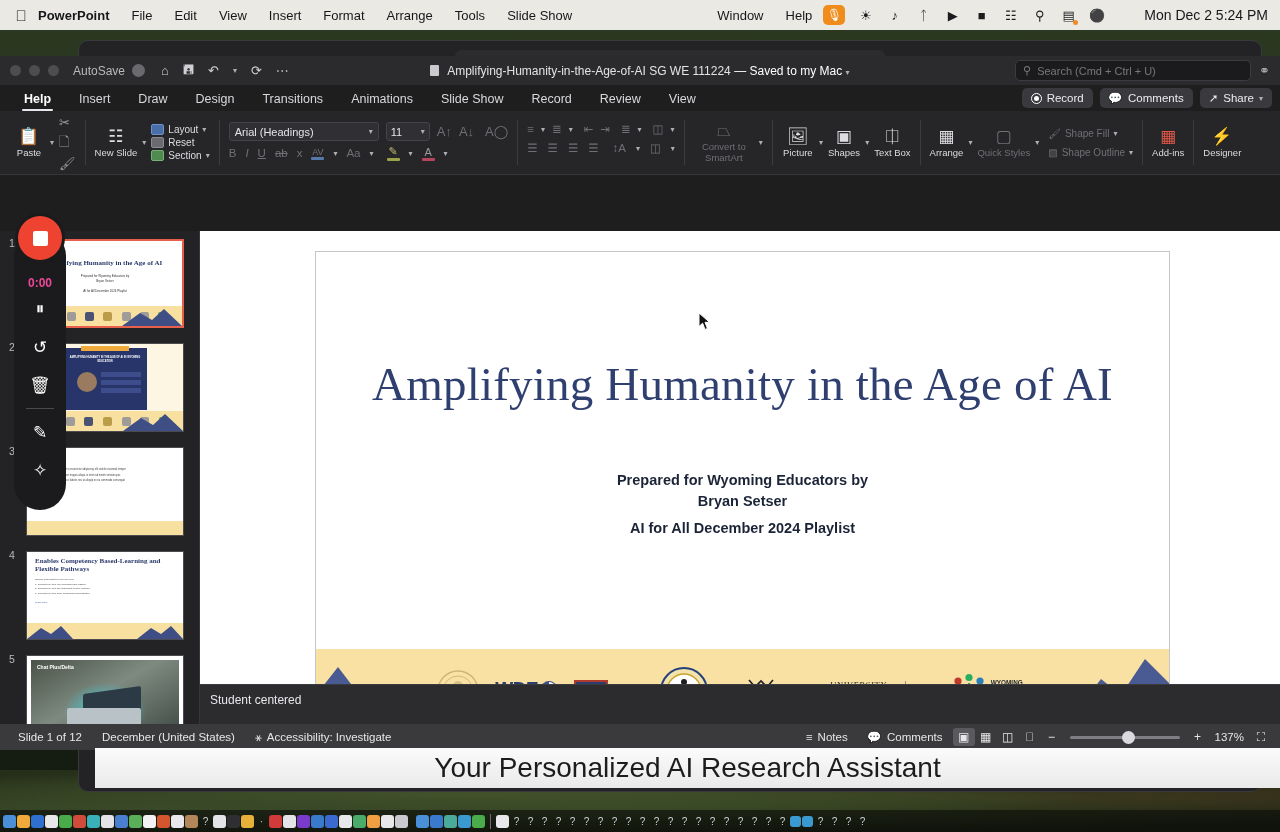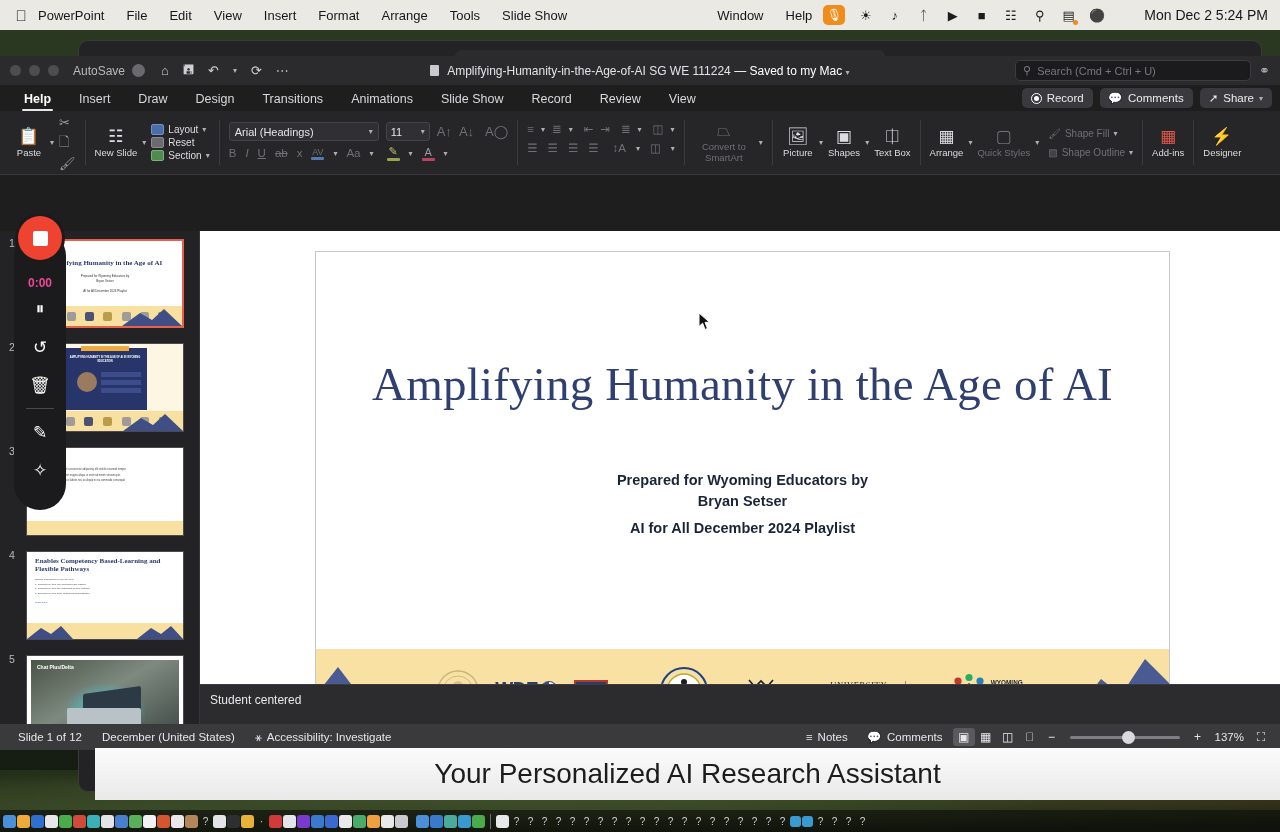--- a/index.html
+++ b/index.html
@@ -16,21 +16,21 @@
       radial-gradient(ellipse at 58% 55%, #2b3a1d 0%, rgba(43,58,29,0) 60%),
       radial-gradient(ellipse at 78% 45%, #46381f 0%, rgba(70,56,31,0) 55%),
       linear-gradient(180deg,#25301a,#0e1209); }
 
   
   .menubar { position:absolute; top:0; left:0; right:0; height:30px;
     background:#ebe9e4; display:flex; align-items:center; padding:0 8px;
     font-size:13px; color:#16171a; z-index:60; }
   .menubar .apple { width:26px; text-align:center; font-size:15px; line-height:1; }
   .menubar .mi { padding:0 11px; white-space:nowrap; }
-  .menubar .mi.bold { font-weight:normal; padding-left:4px; }
+  .menubar .mi.bold { font-weight:bold; padding-left:4px; }
   .menubar .spacer { flex:1; }
   .menubar .status { display:flex; align-items:center; gap:12px; padding-right:4px; }
   .mb-icon { width:17px; height:17px; display:flex; align-items:center; justify-content:center;
     font-size:13px; color:#1b1c1e; }
   .mic-pill { background:#f08c1c; border-radius:5px; width:22px; height:20px;
     display:flex; align-items:center; justify-content:center; color:#fff; font-size:12px; }
   .clock { font-size:14px; white-space:nowrap; padding-left:2px;margin-left:24px; }
   .dot-orange { width:5px;height:5px;border-radius:50%;background:#ef8b23;
     position:absolute; right:-1px; bottom:-1px; }
 
@@ -166,21 +166,21 @@
   .rec-stop { width:44px;height:44px;border-radius:50%;background:#ef4331;
     display:flex;align-items:center;justify-content:center; margin-top:-22px;
     box-shadow:0 0 0 3px #1b1b1d; }
   .rec-stop i { width:15px;height:15px;background:#fff; border-radius:2px; display:block; }
   .rec-time { color:#ec4899; font-size:12px; font-weight:bold; margin-top:16px; }
   .rec-btn { color:#fff; font-size:17px; height:38px; display:flex; align-items:center;
     justify-content:center; width:100%; }
   .rec-div { width:28px; height:1px; background:#4a4a4e; margin:4px 0; }
 
   
-  .ai-window { position:absolute; left:95px; right:0; top:748px; height:52px;
+  .ai-window { position:absolute; left:95px; right:0; top:748px; height:40px;
     background:linear-gradient(180deg,#fbfbfb,#e9e9e9); z-index:30;
     display:flex; align-items:center; justify-content:center; overflow:hidden;}
   .ai-window .hdr { font-size:28px; color:#1c1c1e; white-space:nowrap; }
 
   
   .dock { position:absolute; left:0; right:0; bottom:0; height:22px;
     background:rgba(16,20,12,.72); z-index:70; display:flex; align-items:center;
     padding:0 3px; gap:1px; }
   .dock i { width:13px;height:13px;border-radius:3px; display:block; flex:0 0 auto;}
   .dock .q { color:#cfcfd4; font-size:10px; width:13px; text-align:center; }

